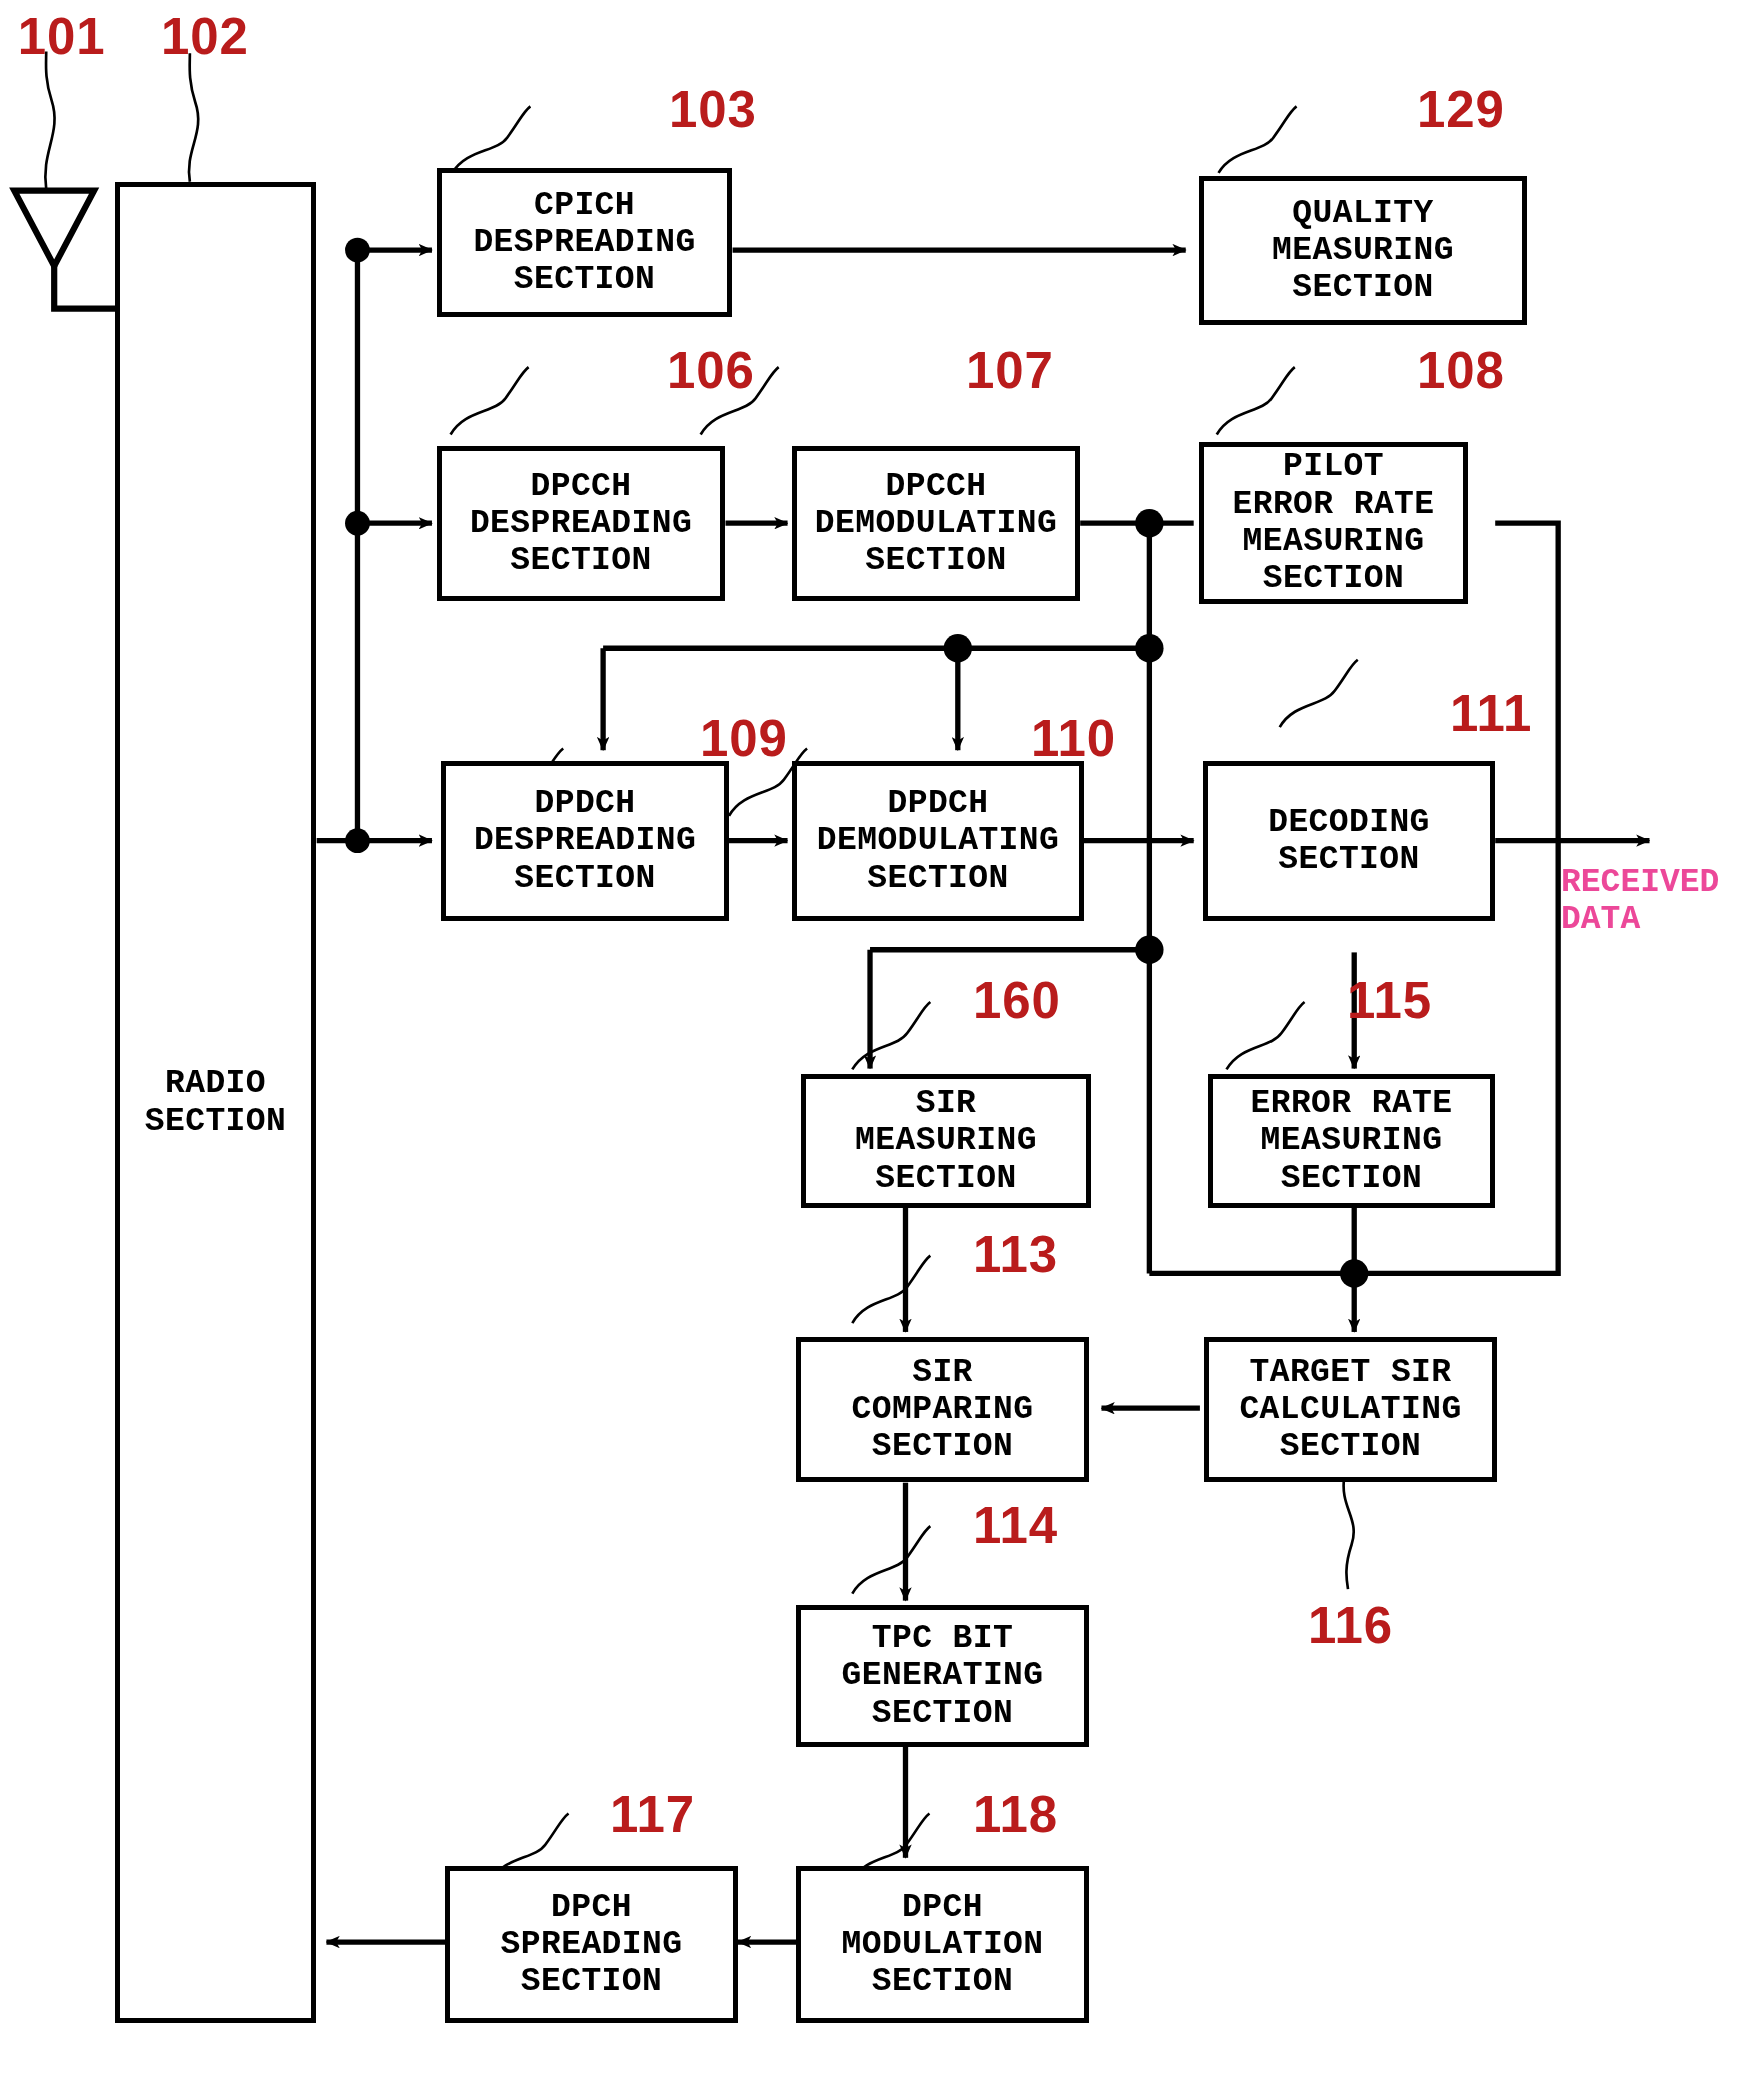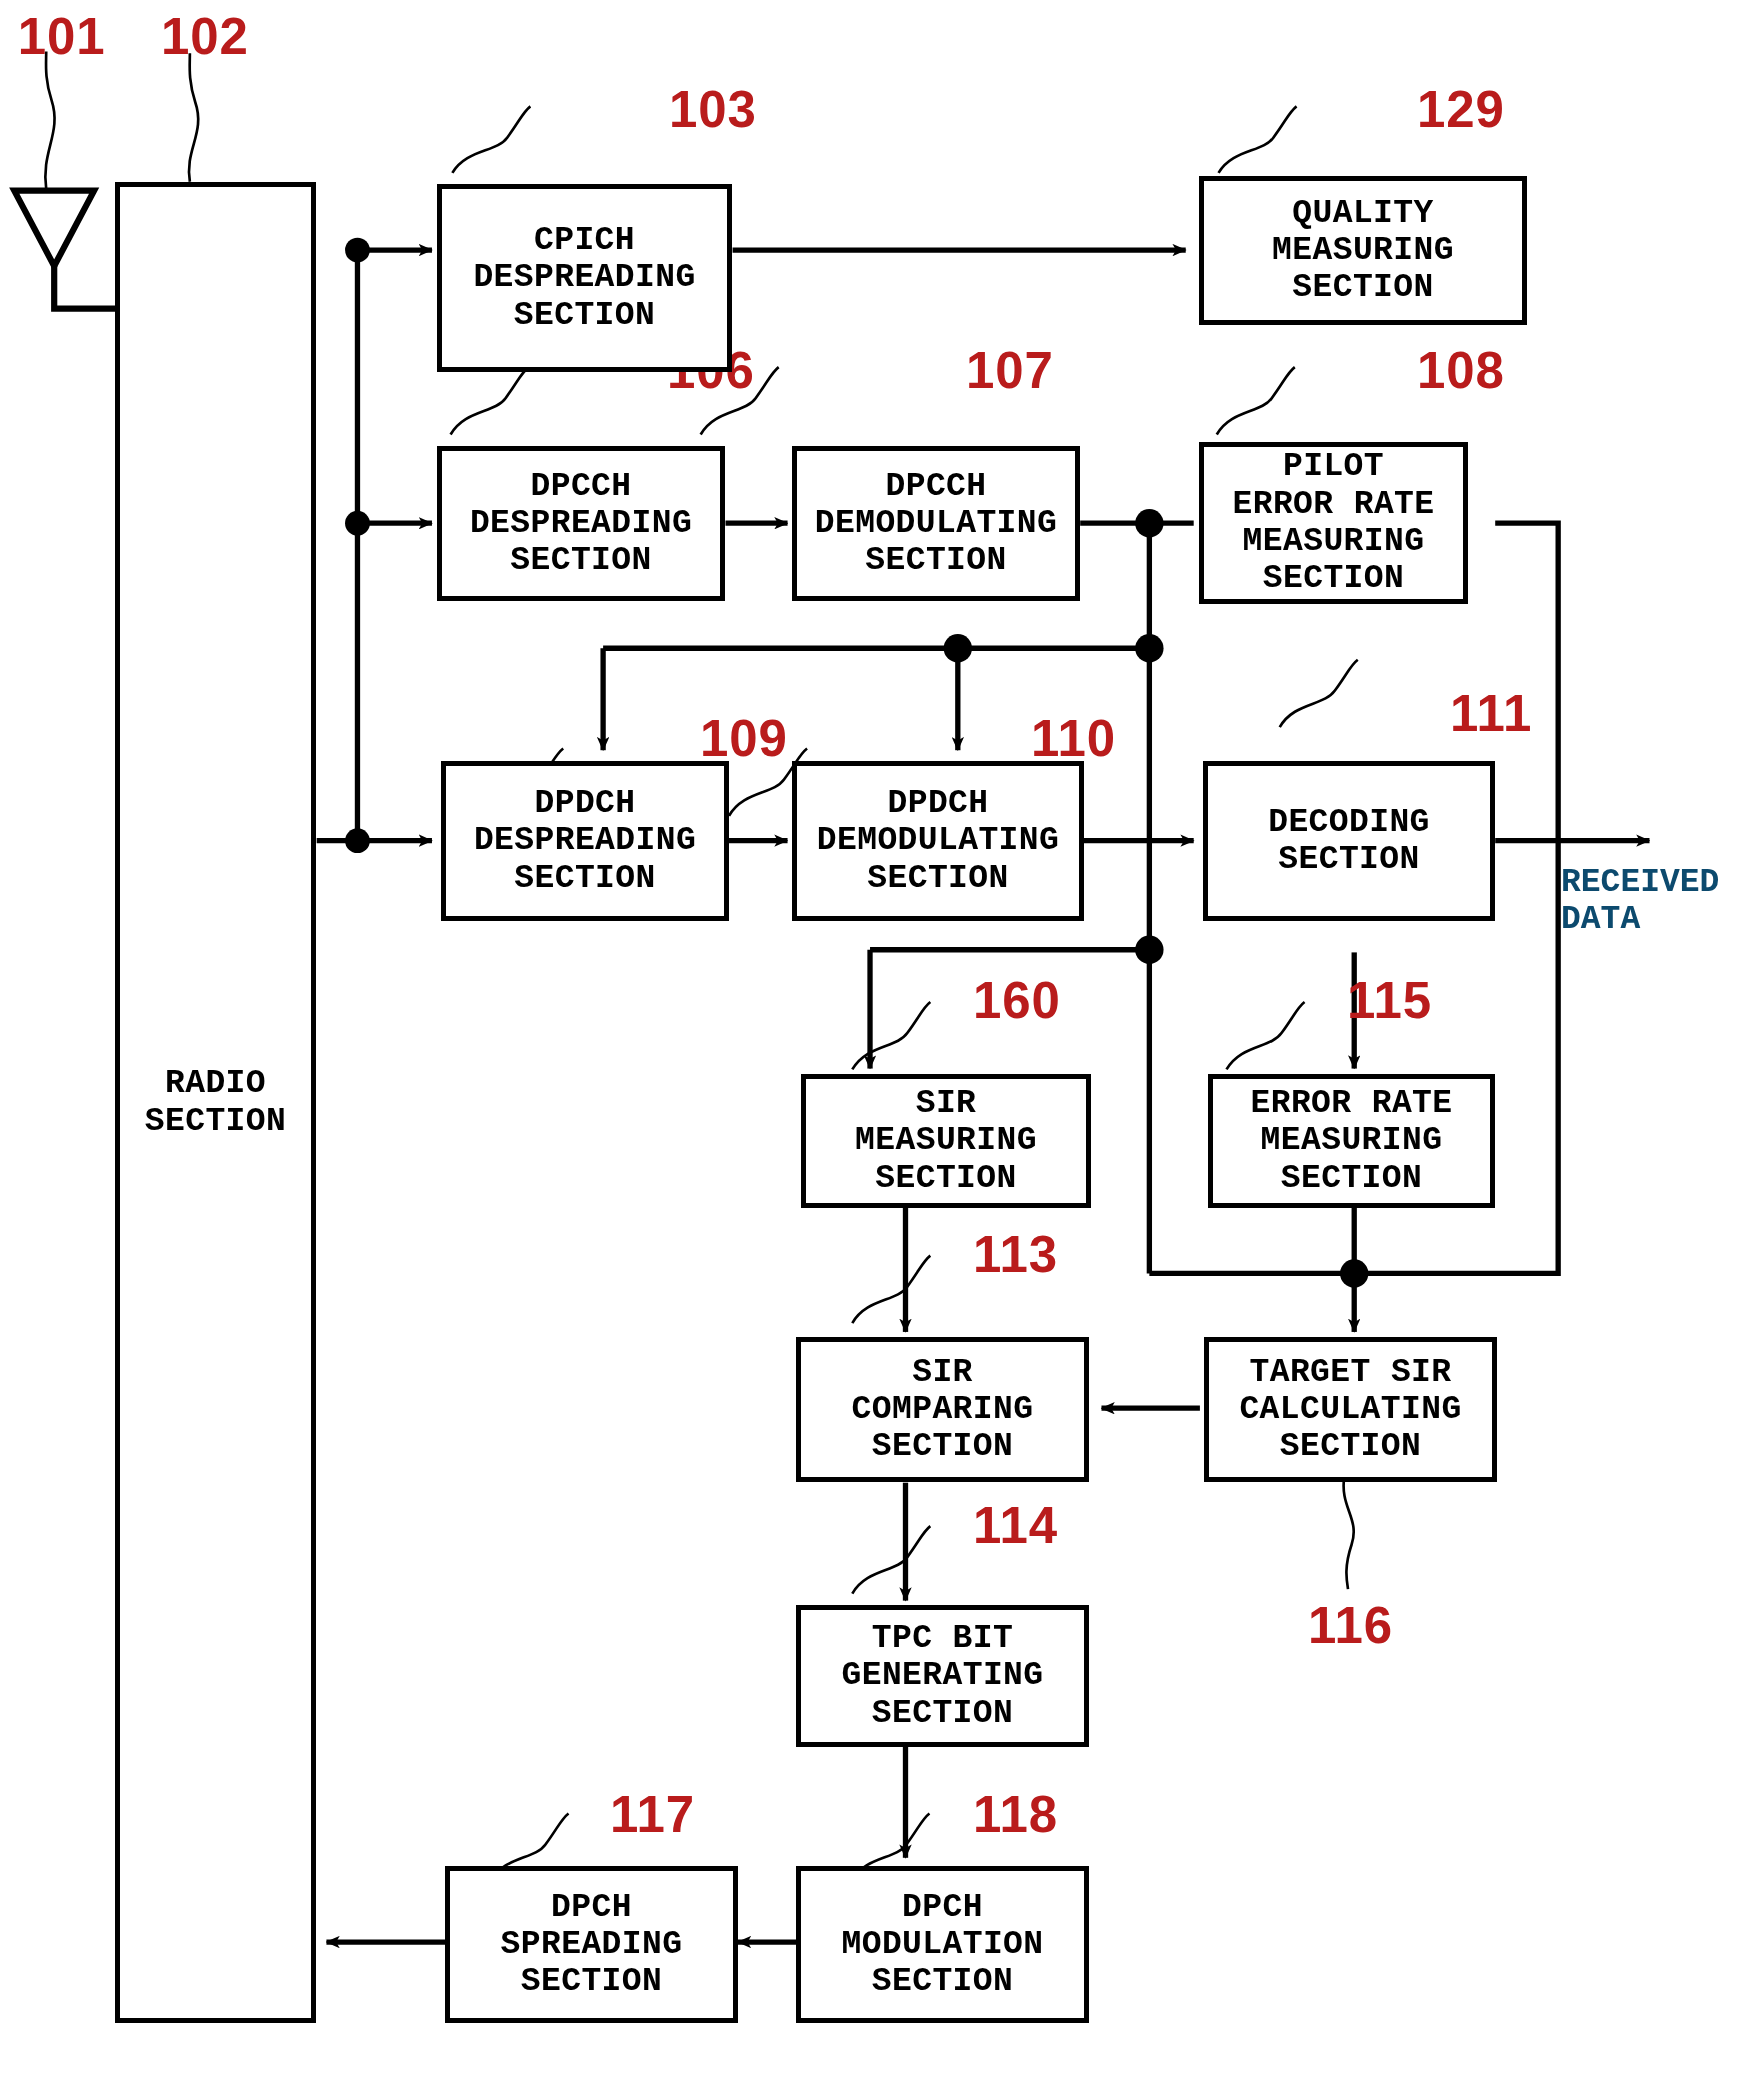--- a/index.html
+++ b/index.html
@@ -7,21 +7,21 @@
   #stage{position:relative;width:1764px;height:2099px;background:#fff;overflow:hidden;}
   svg#wires{position:absolute;left:0;top:0;width:1764px;height:2099px;}
   .node{position:absolute;box-sizing:border-box;border:5.3px solid #000;background:#fff;
         display:flex;align-items:center;justify-content:center;text-align:center;
         font-family:"Liberation Mono","DejaVu Sans Mono",monospace;
         font-weight:700;line-height:1.13;letter-spacing:0.4px;color:#000;}
   .node .lbl{white-space:pre-line;font-size:33px;}
   .refnum{position:absolute;font-family:"Liberation Sans","DejaVu Sans",sans-serif;
           font-weight:700;font-size:51px;color:#b91c1c;letter-spacing:0.9px;}
   .freetext{position:absolute;font-family:"Liberation Mono","DejaVu Sans Mono",monospace;
-            font-weight:700;font-size:33px;line-height:1.13;color:#0c4a6e;white-space:pre-line;}
+            font-weight:700;font-size:33px;line-height:1.13;color:#ec4899;white-space:pre-line;}
   .radio .lbl{font-size:33px;}
 </style>
 </head>
 <body>
 
 <div id="stage">
 
   <svg id="wires" viewBox="0 0 1989 2367">
     <defs>
       <marker id="ah" markerWidth="16" markerHeight="14" refX="15" refY="7" orient="auto" markerUnits="userSpaceOnUse">
@@ -133,21 +133,21 @@
   <div class="refnum" style="left:973px;top:1785px;">118</div>
 
   <div class="freetext" style="left:1561px;top:864px;text-align:left;">RECEIVED
 DATA</div>
 
   <div class="node radio" style="left:115px;top:182px;width:201px;height:1841px;">
     <span class="lbl">RADIO
 SECTION</span>
   </div>
 
-  <div class="node" style="left:437px;top:184px;width:295px;height:188px;">
+  <div class="node" style="left:437px;top:168px;width:295px;height:149px;">
     <span class="lbl">CPICH
 DESPREADING
 SECTION</span>
   </div>
 
   <div class="node" style="left:1199px;top:176px;width:328px;height:149px;">
     <span class="lbl">QUALITY
 MEASURING
 SECTION</span>
   </div>

